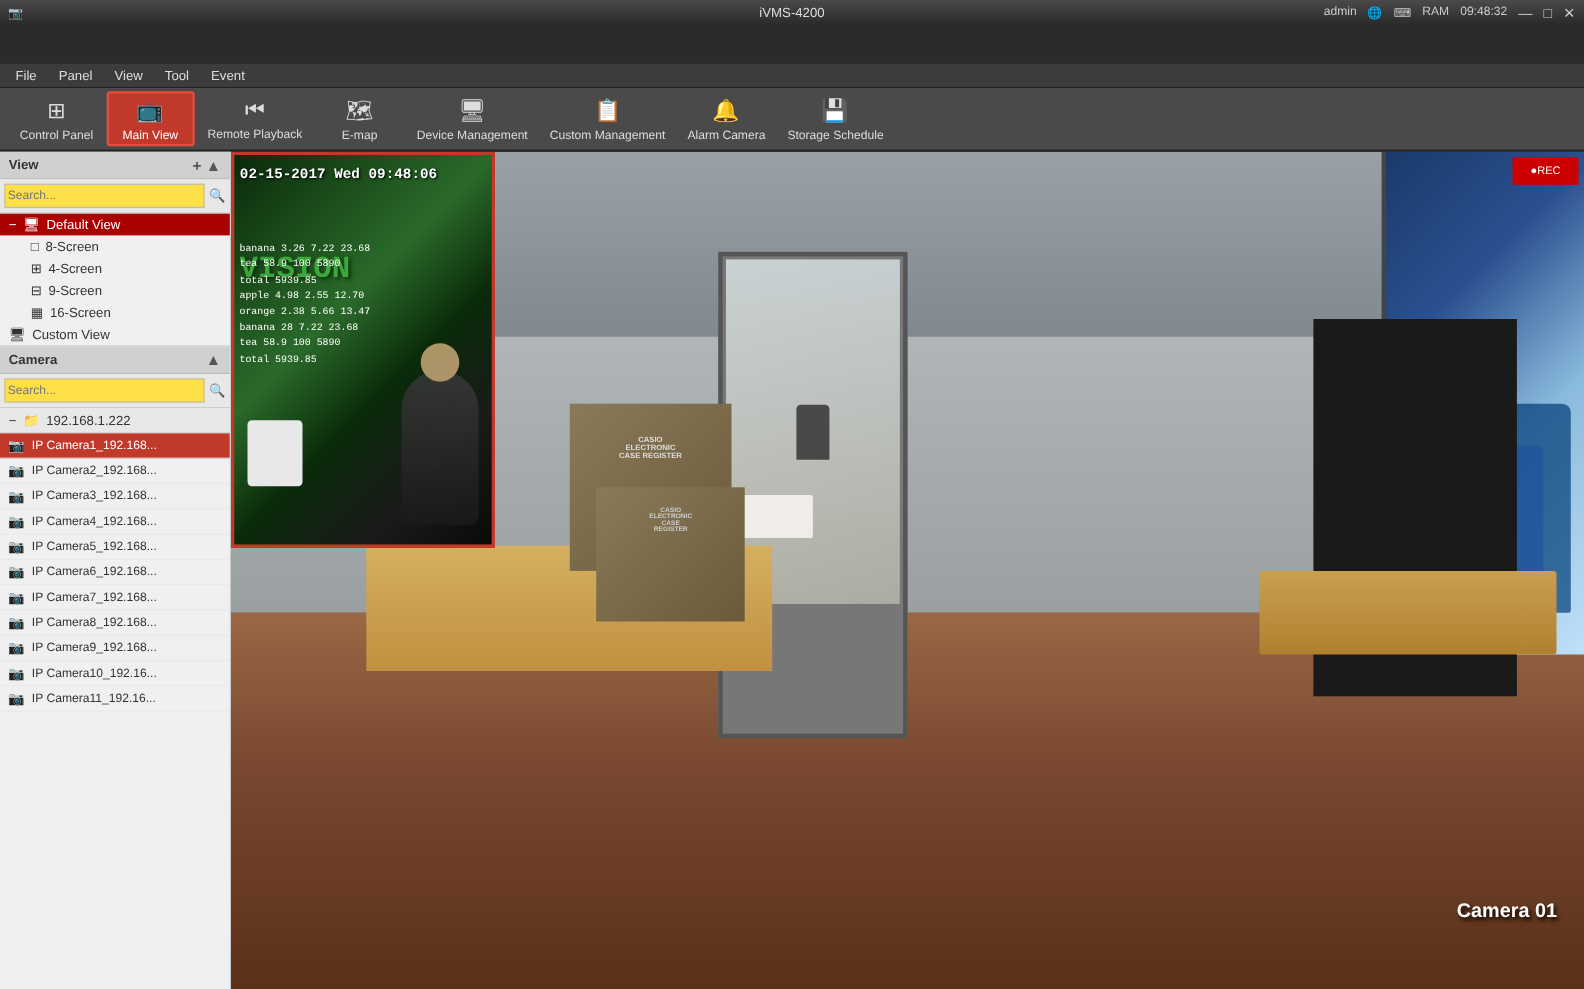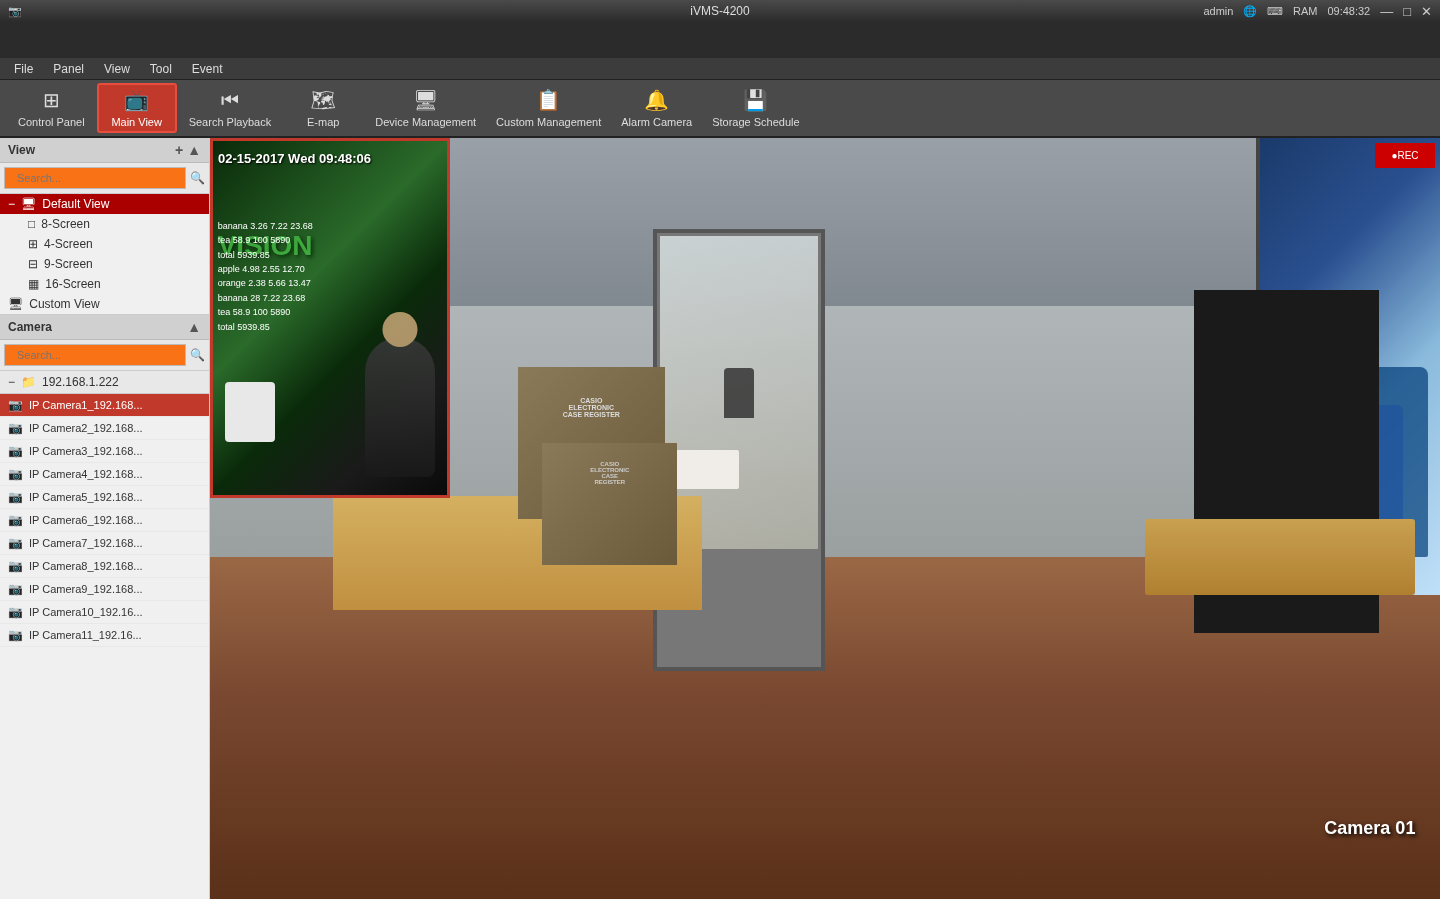--- a/index.html
+++ b/index.html
@@ -83,22 +83,22 @@
 
     .view-toolbar {
       display: flex; align-items: center;
       padding: 4px;
       gap: 4px;
       background: #e8e8e8;
       border-bottom: 1px solid #ccc;
     }
     .view-search {
       flex: 1;
-      height: 22px; border: 1px solid #bbb; padding: 2px 12px;
-      font-size: 11px; background: #f97316;
+      height: 22px; border: 1px solid #bbb; padding: 2px 2px;
+      font-size: 11px; background: #fde047;
     }
     .view-search-btn { cursor: pointer; color: #555; }
     .tree-item {
       display: flex; align-items: center;
       padding: 3px 8px; cursor: pointer;
       font-size: 12px; color: #333;
       gap: 6px;
     }
     .tree-item.selected { background: #a00; color: white; }
     .tree-item.child { padding-left: 28px; }
@@ -149,20 +149,21 @@
 
     
     .small-cam {
       position: absolute;
       top: 0; left: 0;
       width: 240px; height: 360px;
       border: 3px solid #c0392b;
       background: #c2410c;
       z-index: 10;
       overflow: hidden;
+      font-family: Liberation Mono, monospace;
     }
     .small-cam-inner {
       width: 100%; height: 100%;
       background: linear-gradient(135deg, #1a3a1a 0%, #2d5a2d 30%, #0d2a0d 60%, #1a1a1a 100%);
       position: relative;
       display: flex; align-items: center; justify-content: center;
     }
 
     
     .main-cam-bg {
@@ -231,21 +232,21 @@
   <div class="toolbar-btn">
     <span class="tb-icon">⊞</span>
     <span>Control Panel</span>
   </div>
   <div class="toolbar-btn active" style="border:2px solid #e74c3c;">
     <span class="tb-icon">📺</span>
     <span>Main View</span>
   </div>
   <div class="toolbar-btn">
     <span class="tb-icon">⏮</span>
-    <span>Search Playback</span>
+    <span>Remote Playback</span>
   </div>
   <div class="toolbar-btn">
     <span class="tb-icon">🗺</span>
     <span>E-map</span>
   </div>
   <div class="toolbar-btn">
     <span class="tb-icon">🖥</span>
     <span>Device Management</span>
   </div>
   <div class="toolbar-btn">

